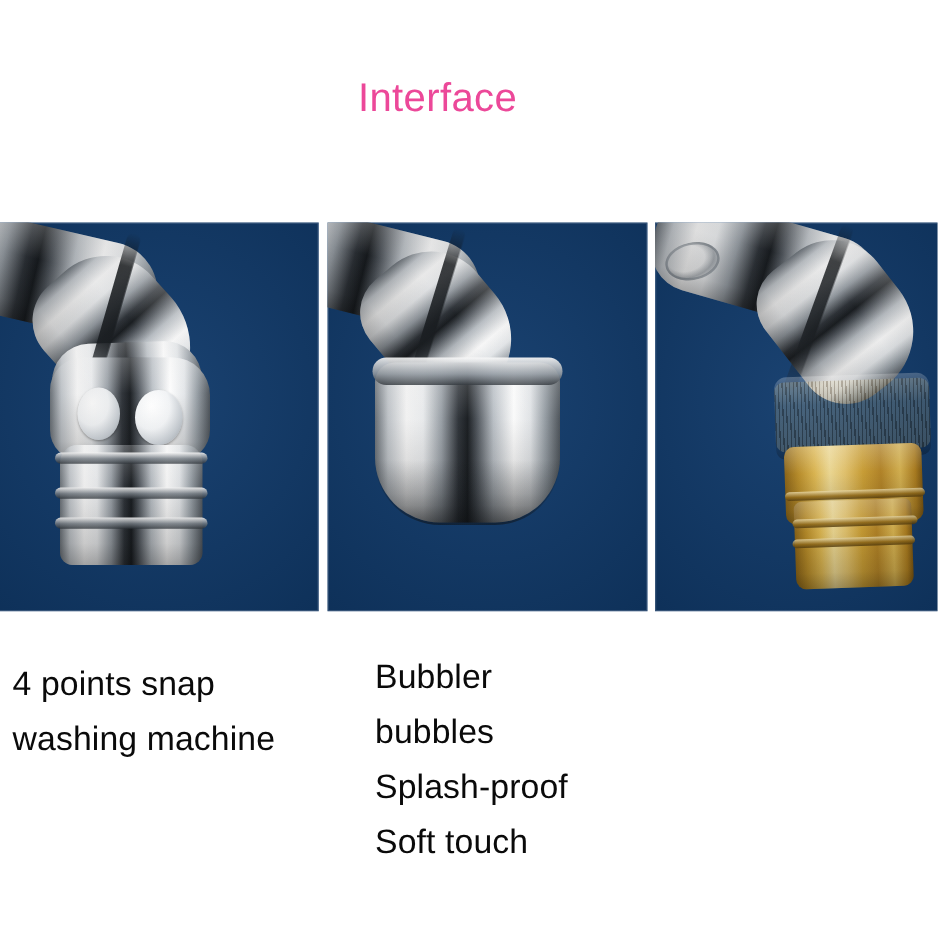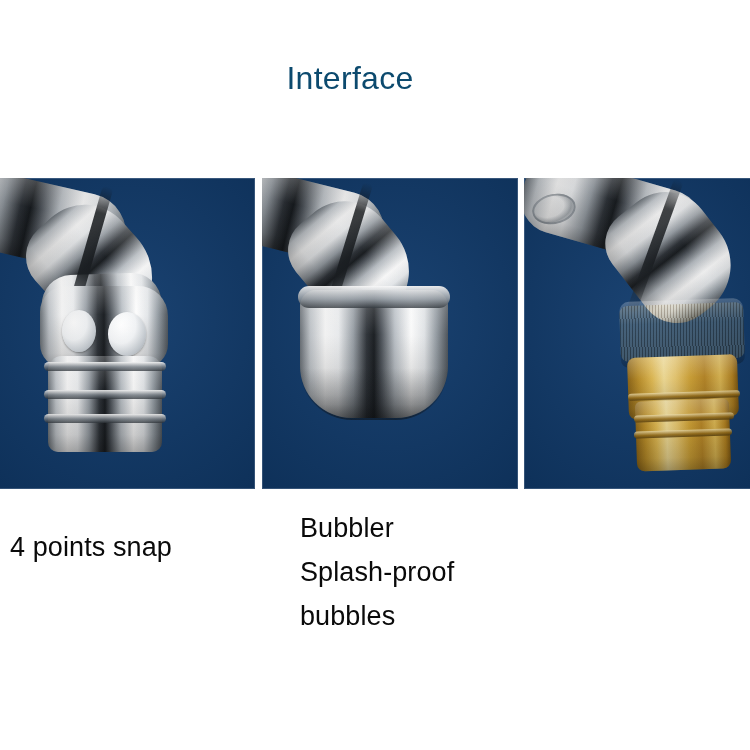--- a/index.html
+++ b/index.html
@@ -28,21 +28,21 @@
   
   .title {
     position: absolute;
     left: 0;
     top: 58px;
     width: 700px;
     text-align: center;
     font-size: 32px;
     line-height: 40px;
     letter-spacing: 0.3px;
-    color: #0c4a6e;
+    color: #ec4899;
     font-weight: 400;
     white-space: nowrap;
   }
 
   
   .panels {
     position: absolute;
     left: 0;
     top: 178px;
     width: 750px;
@@ -340,21 +340,21 @@
 
   .cap-line {
     font-size: 27px;
     line-height: 44px;
     color: #0a0a0a;
     white-space: nowrap;
     font-weight: 400;
     letter-spacing: 0.1px;
   }
   .col-1 .cap-line:first-child { margin-top: 36px; }
-  .col-2 .cap-line:first-child { margin-top: 17px; }
+  .col-2 .cap-line:first-child { margin-top: 30px; }
   .col-3 .cap-line:first-child { margin-top: 18px; }
 </style>
 </head>
 <body>
 
 <div id="page">
 
   <div class="title">Interface</div>
 
   <div class="panels">
@@ -421,24 +421,26 @@
       <div class="faucet p3-groove p3-g2"></div>
       <div class="faucet p3-groove p3-g3"></div>
     </div>
 
   </div>
 
   <div class="captions">
 
     <div class="col col-1">
       <div class="cap-line">4 points snap</div>
+      <div class="cap-line">washing machine</div>
     </div>
 
     <div class="col col-2">
       <div class="cap-line">Bubbler</div>
+      <div class="cap-line">bubbles</div>
       <div class="cap-line">Splash-proof</div>
-      <div class="cap-line">bubbles</div>
+      <div class="cap-line">Soft touch</div>
     </div>
 
 
   </div>
 
 </div>
 
 </body></html>

